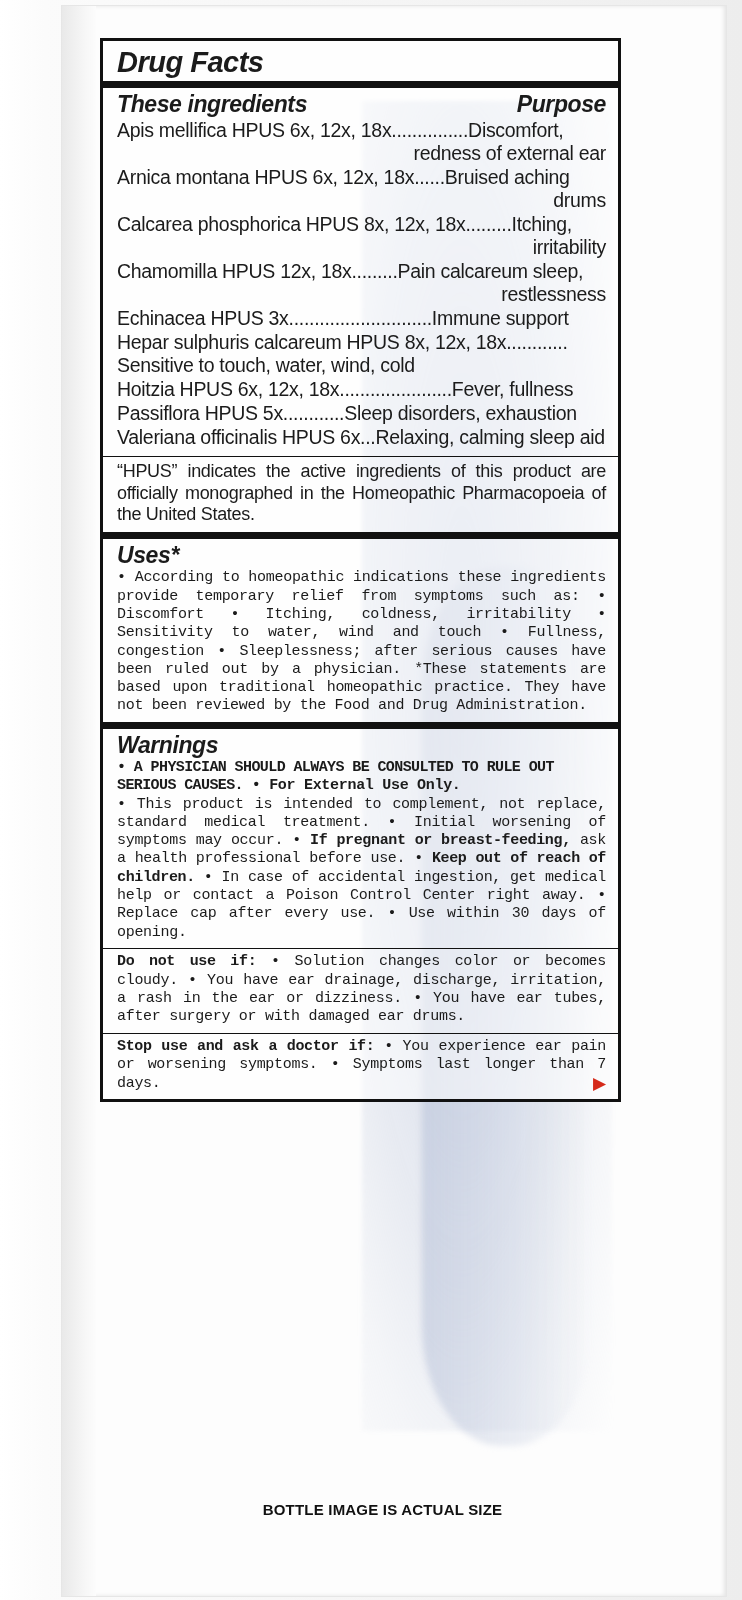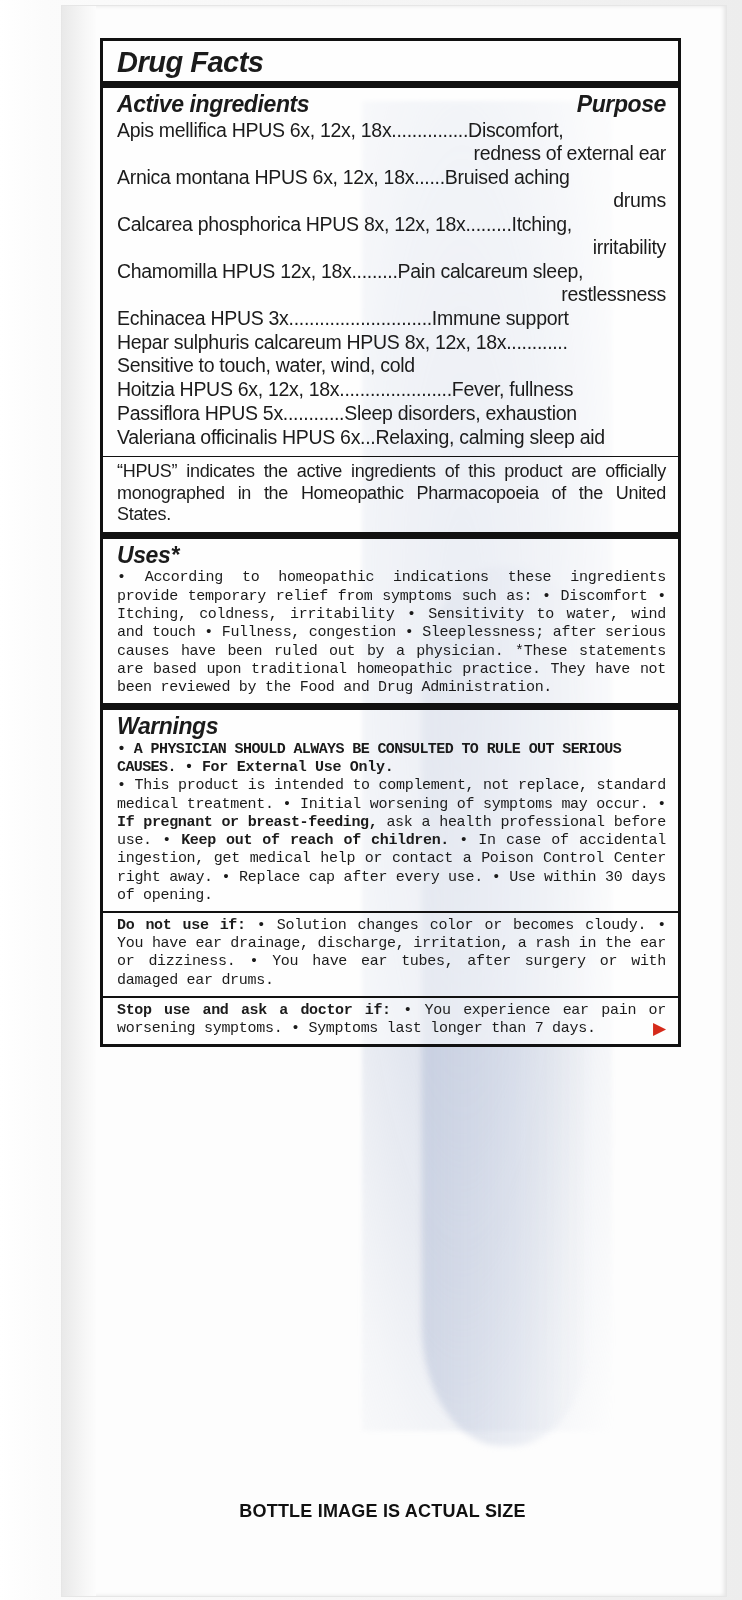--- a/index.html
+++ b/index.html
@@ -62,21 +62,21 @@
     border-radius: 80px / 120px;
     background: linear-gradient(90deg, rgba(168,180,208,0.42), rgba(196,205,225,0.30) 60%, rgba(255,255,255,0));
     filter: blur(3px);
   }
 
   
   .panel {
     position: absolute;
     left: 100px;
     top: 38px;
-    width: 581px;
+    width: 521px;
     background: rgba(255,255,255,0.55);
     border: 3px solid #111;
     box-sizing: border-box;
     color: #1b1b1b;
   }
 
   .title {
     font-size: 29px;
     font-weight: bold;
     font-style: italic;
@@ -164,21 +164,21 @@
     right: 12px;
     bottom: 6px;
   }
 
   .footer-note {
     position: absolute;
     left: 100px;
     top: 1501px;
     width: 565px;
     text-align: center;
-    font-size: 18px;
+    font-size: 15px;
     font-weight: bold;
     letter-spacing: 0.2px;
     color: #111;
   }
 
   .sec-rel { position: relative; }
 </style>
 </head>
 <body>
 
@@ -189,21 +189,21 @@
     <div class="bottle-shadow2"></div>
   </div>
 
   <div class="panel">
 
     <div class="title">Drug Facts</div>
     <div class="hr-thick"></div>
 
     <div class="section">
       <div class="sec-head">
-        <span>Active ingredients</span>
+        <span>These ingredients</span>
         <span class="purpose">Purpose</span>
       </div>
 
       <div class="ing">
         <span>Apis mellifica HPUS 6x, 12x, 18x...............Discomfort,</span>
         <span class="r">redness of external ear</span>
       </div>
       <div class="ing">
         <span>Arnica montana HPUS 6x, 12x, 18x......Bruised aching</span>
         <span class="r">drums</span>

